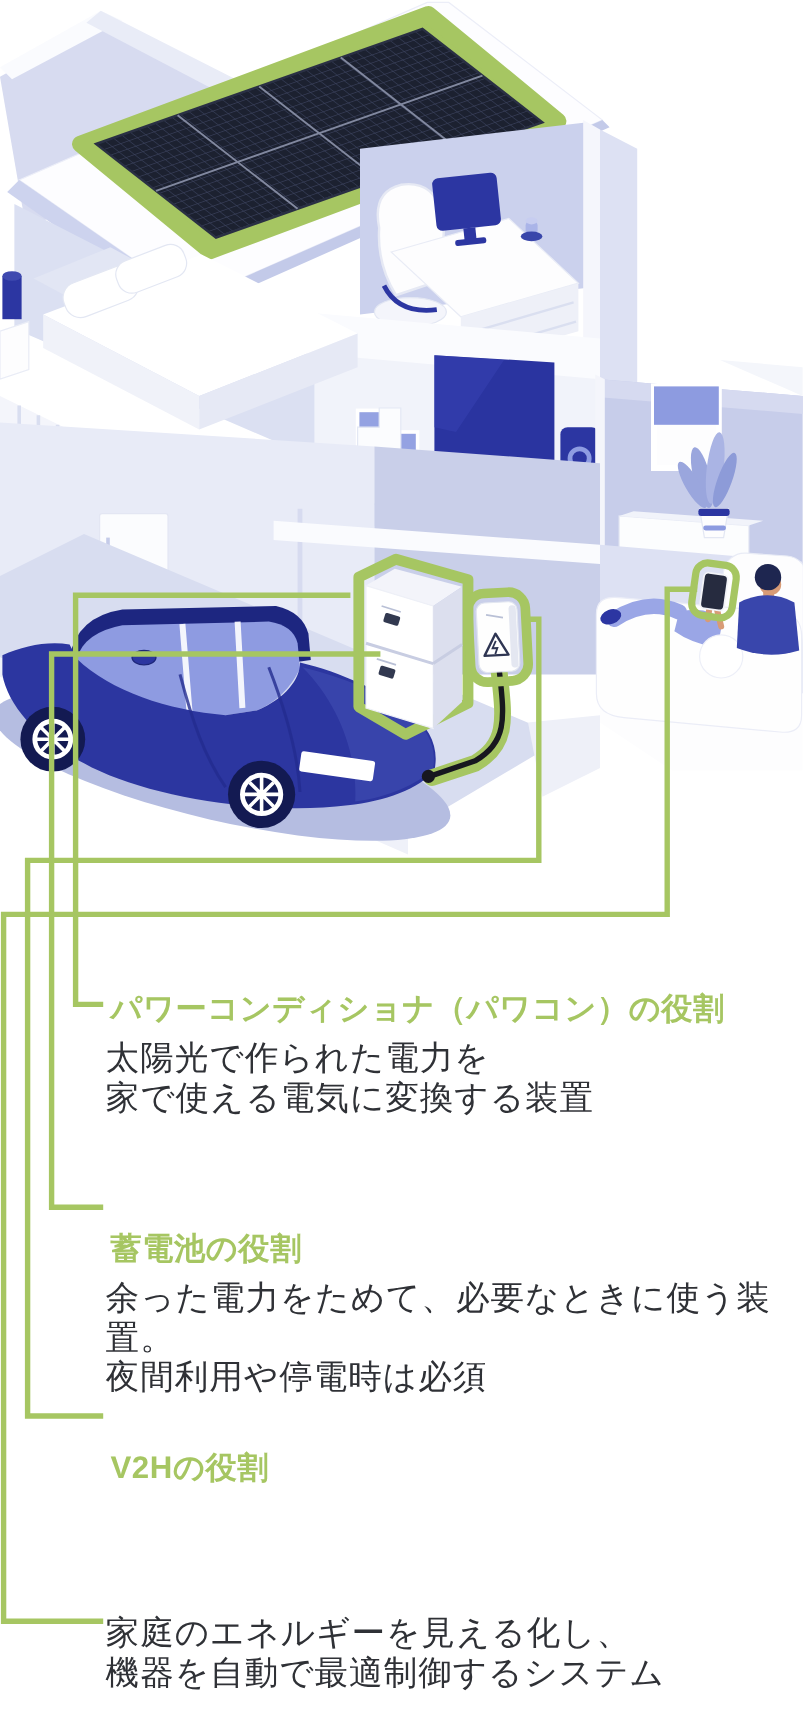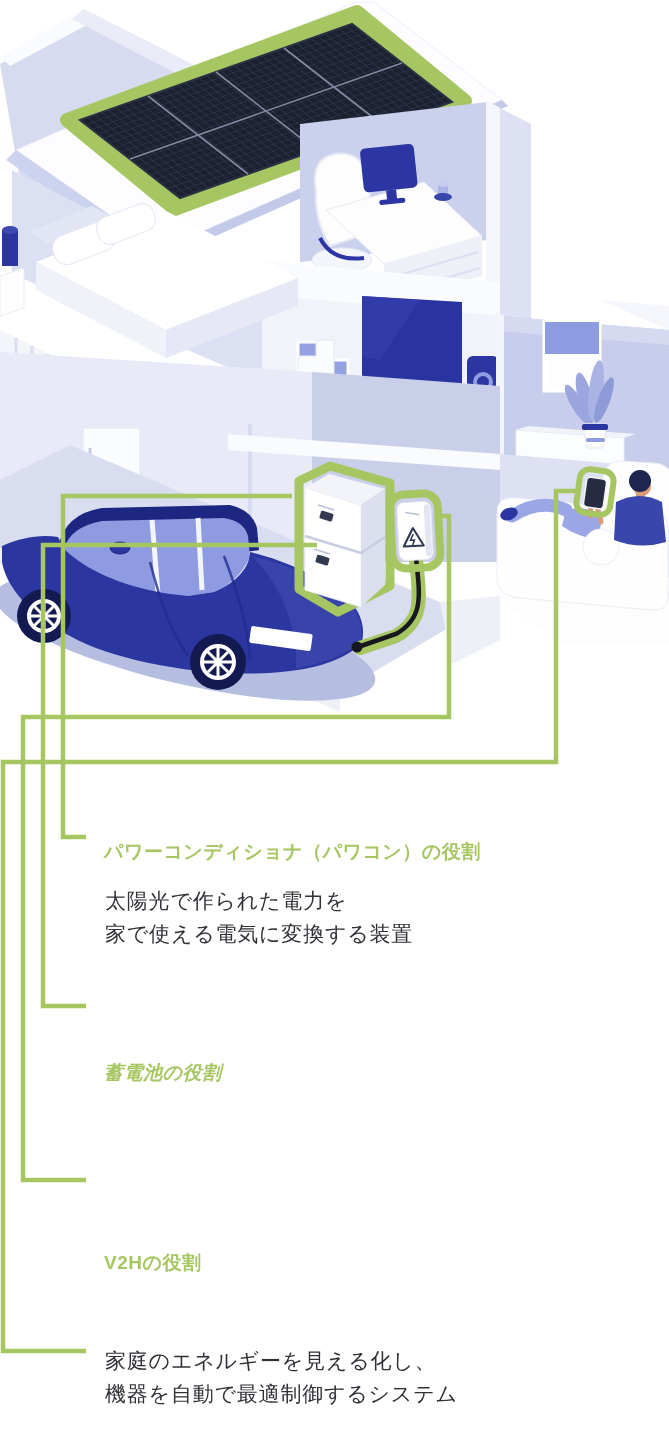--- a/index.html
+++ b/index.html
@@ -2,25 +2,25 @@
 <html style="--green: #a6c662;"><head>
 <meta charset="utf-8">
 <style>
   html,body{margin:0;padding:0;background:#ffffff;}
   body{width:669px;height:1434px;position:relative;overflow:hidden;
        font-family:"Liberation Sans","DejaVu Sans",sans-serif;}
   :root{--green:#a6c662;--ink:#2f3136;}
   .stage{position:absolute;inset:0;width:669px;height:1434px;}
   svg.scene{position:absolute;left:0;top:0;}
   .callout{position:absolute;left:88px;width:575px;}
-  .callout h2{margin:16px;font-size:19px;line-height:32px;font-weight:800;
+  .callout h2{margin:4px;font-size:26px;line-height:32px;font-weight:800;
               color:var(--green);letter-spacing:0.5px;}
-  .callout p{margin:9px 0 0 17px;font-size:21px;line-height:33px;color:var(--ink);
+  .callout p{margin:9px 0 0 0;font-size:28px;line-height:33px;color:var(--ink);
              letter-spacing:0.8px;white-space:pre-line;}
-  .s1{top:820px;} .s2{top:1041px;font-style:italic;} .s3{top:1231px;} .s4{top:1335px;}
+  .s1{top:820px;} .s2{top:1020px;} .s3{top:1203px;} .s4{top:1335px;}
   .gl{stroke:var(--green);fill:none;}
 </style>
 </head>
 <body>
 
 <div class="stage">
 
 <svg class="scene" width="669" height="1434" viewBox="0 0 669 1434">
   <defs>
     <pattern id="cells" width="7.4" height="7.4" patternUnits="userSpaceOnUse" patternTransform="matrix(0.944,-0.333,0.787,0.614,80,120)">
@@ -261,20 +261,22 @@
 </svg>
 
 <section class="callout s1">
   <h2>パワーコンディショナ（パワコン）の役割</h2>
   <p>太陽光で作られた電力を
 家で使える電気に変換する装置</p>
 </section>
 
 <section class="callout s2">
   <h2>蓄電池の役割</h2>
+  <p>余った電力をためて、必要なときに使う装置。
+夜間利用や停電時は必須</p>
 </section>
 
 <section class="callout s3">
   <h2>V2Hの役割</h2>
 </section>
 
 <section class="callout s4">
   <p>家庭のエネルギーを見える化し、
 機器を自動で最適制御するシステム</p>
 </section>

